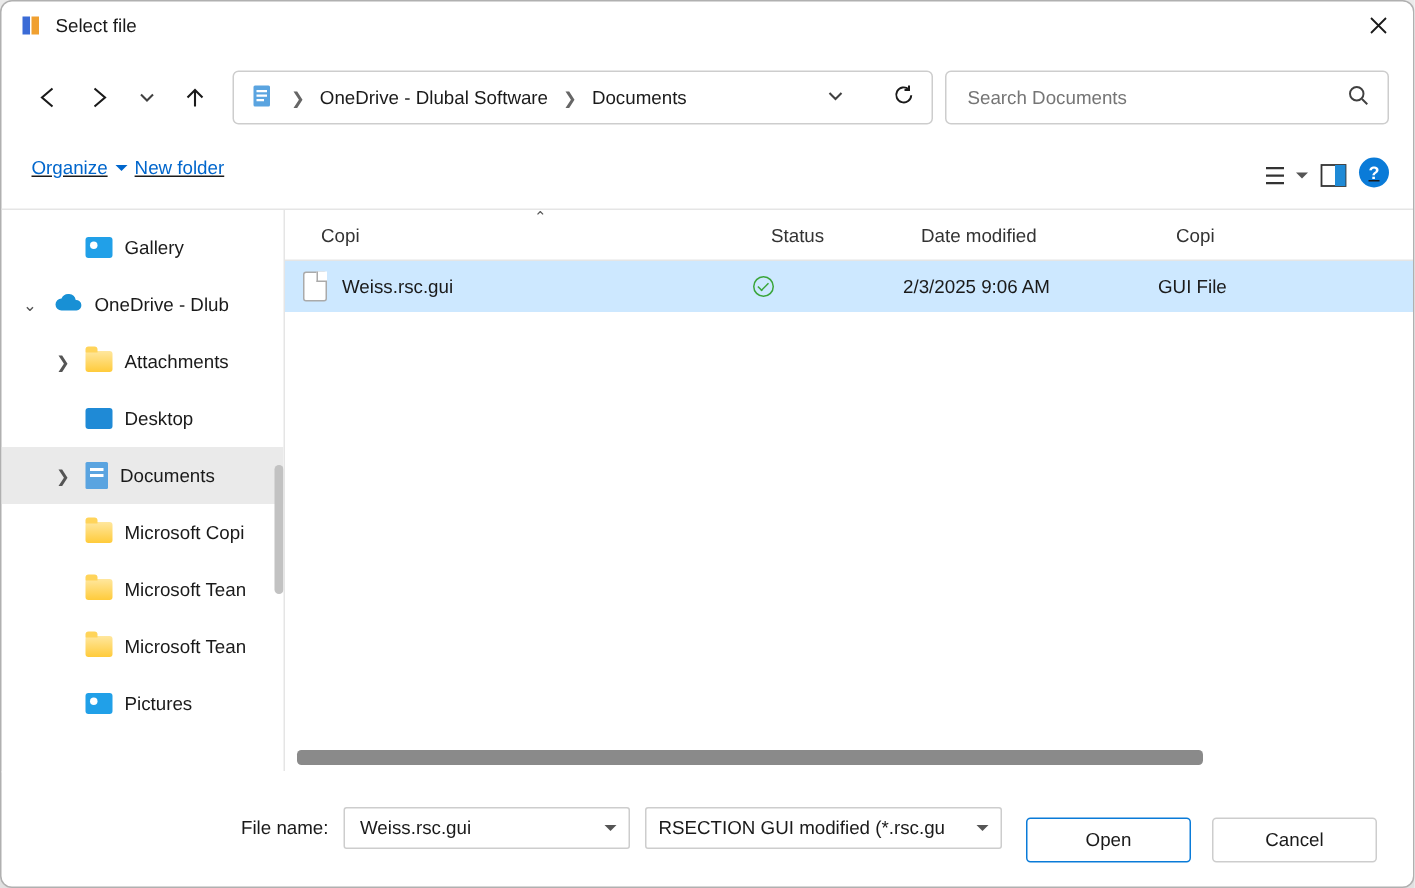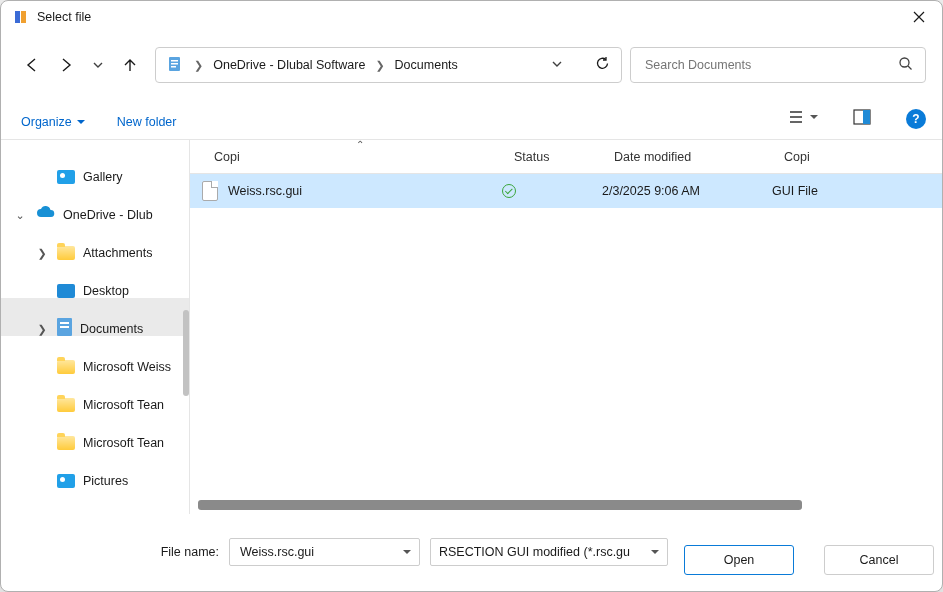--- a/index.html
+++ b/index.html
@@ -28,32 +28,32 @@
   .navrow{display:flex;align-items:center;gap:8px;padding:14px 16px 14px 16px;}
   .nav-buttons{display:flex;align-items:center;gap:16px;margin-right:8px;}
   .nav-btn svg{display:block;}
   .addressbar{flex:1;display:flex;align-items:center;height:36px;border:1px solid var(--border);border-radius:4px;padding:0 10px;gap:8px;}
   .addressbar .crumb{color:var(--text);}
   .addressbar .sep{color:#666;font-size:11px;padding:0 2px;}
   .addressbar .spacer{flex:1;}
   .searchbox{width:296px;height:36px;border:1px solid var(--border);border-radius:4px;display:flex;align-items:center;padding:0 12px;gap:8px;}
   .searchbox input{border:none;outline:none;flex:1;background:transparent;color:#666;}
   
-  .toolbar{display:flex;align-items:flex-end;padding:8px 16px 10px 20px;gap:32px;}
+  .toolbar{display:flex;align-items:flex-start;padding:8px 16px 10px 20px;gap:5px;text-decoration:underline;}
   .toolbar .link{color:var(--blue);}
   .toolbar .link.drop::after{content:"";display:inline-block;margin-left:5px;border:4px solid transparent;border-top-color:var(--blue);transform:translateY(2px);}
   .toolbar .sp{flex:1;}
   .toolbar .tool{display:flex;align-items:center;justify-content:center;width:24px;height:24px;}
   .toolbar .help{width:20px;height:20px;border-radius:50%;background:#0a7bd8;color:#fff;display:flex;align-items:center;justify-content:center;font-size:12px;font-weight:bold;}
   
   .body{flex:1;display:flex;min-height:0;border-top:1px solid var(--light-border);}
   .tree{width:188px;overflow:hidden;padding:6px 0;position:relative;}
   .tree-scroll{position:absolute;right:0;top:0;width:6px;height:100%;}
   .tree-thumb{position:absolute;right:0;top:170px;width:6px;height:86px;background:#c2c2c2;border-radius:3px;}
-  .node{display:flex;align-items:flex-end;height:38px;gap:8px;white-space:nowrap;padding-right:6px;}
+  .node{display:flex;align-items:center;height:38px;gap:8px;white-space:nowrap;padding-right:6px;}
   .node .chev{width:14px;display:flex;justify-content:center;color:#555;font-size:11px;}
   .node.sel{background:#eaeaea;}
   .folder-icon{width:18px;height:14px;border-radius:2px;background:linear-gradient(#ffe79e,#ffcb3b);position:relative;}
   .folder-icon::before{content:"";position:absolute;top:-3px;left:0;width:8px;height:4px;background:#ffd45a;border-radius:2px 2px 0 0;}
   .cloud-icon{color:#1890d5;}
   .gallery-icon{width:18px;height:14px;background:#21a0e8;border-radius:2px;position:relative;}
   .gallery-icon::after{content:"";position:absolute;left:3px;top:3px;width:5px;height:5px;background:#fff;border-radius:50%;}
   .desktop-icon{width:18px;height:14px;background:#1f8ad6;border-radius:2px;}
   .doc-icon{width:15px;height:18px;background:#5aa4e0;border-radius:1px;position:relative;}
   .doc-icon::before,.doc-icon::after{content:"";position:absolute;left:3px;right:3px;height:2px;background:#fff;}
@@ -78,21 +78,21 @@
   .status-ok::after{content:"";width:6px;height:3px;border-left:1.5px solid #3aa53a;border-bottom:1.5px solid #3aa53a;transform:rotate(-45deg) translate(0,-1px);}
   .hscroll{height:10px;background:transparent;position:relative;margin:0 8px 4px 8px;}
   .hscroll .thumb{position:absolute;left:0;top:0;height:10px;width:82%;background:#8a8a8a;border-radius:3px;}
   
   .footer{padding:14px 18px 16px 18px;display:flex;flex-direction:row;gap:16px;border-top:1px solid #fff;}
   .fn-row{display:flex;align-items:center;gap:10px;}
   .fn-row label{min-width:200px;text-align:right;}
   .fn-input{flex:1;height:28px;border:1px solid var(--border);border-radius:2px;display:flex;align-items:center;padding:0 8px;justify-content:space-between;}
   .fn-input input{border:none;outline:none;flex:1;}
   .filter{width:238px;height:28px;border:1px solid var(--border);border-radius:2px;display:flex;align-items:center;justify-content:space-between;padding:0 8px;white-space:nowrap;overflow:hidden;}
-  .btn-row{display:flex;justify-content:flex-end;gap:30px;margin-top:16px;}
+  .btn-row{display:flex;justify-content:flex-end;gap:14px;margin-top:16px;}
   .btn{width:110px;height:30px;border:1px solid var(--border);border-radius:3px;background:#fff;display:flex;align-items:center;justify-content:center;}
   .btn.primary{border-color:#0a7bd8;color:#000;}
   .chev-down{border:4px solid transparent;border-top-color:#555;transform:translateY(2px);}
   .refresh-icon,.up-icon,.back-icon,.fwd-icon{color:#404040;}
   .back-icon.disabled,.fwd-icon.disabled{color:#b0b0b0;}
 </style>
 </head>
 <body>
 
 <div class="window">
@@ -216,21 +216,21 @@
           <span>Desktop</span>
         </div>
         <div class="node sel" style="padding-left: 34px;">
           <span class="chev">❯</span>
           <span class="doc-icon"></span>
           <span>Documents</span>
         </div>
         <div class="node" style="padding-left: 34px;">
           <span class="chev"></span>
           <span class="folder-icon"></span>
-          <span>Microsoft Weiss</span>
+          <span>Microsoft Copi</span>
         </div>
         <div class="node" style="padding-left: 34px;">
           <span class="chev"></span>
           <span class="folder-icon"></span>
           <span>Microsoft Tean</span>
         </div>
         <div class="node" style="padding-left: 34px;">
           <span class="chev"></span>
           <span class="folder-icon"></span>
           <span>Microsoft Tean</span>

